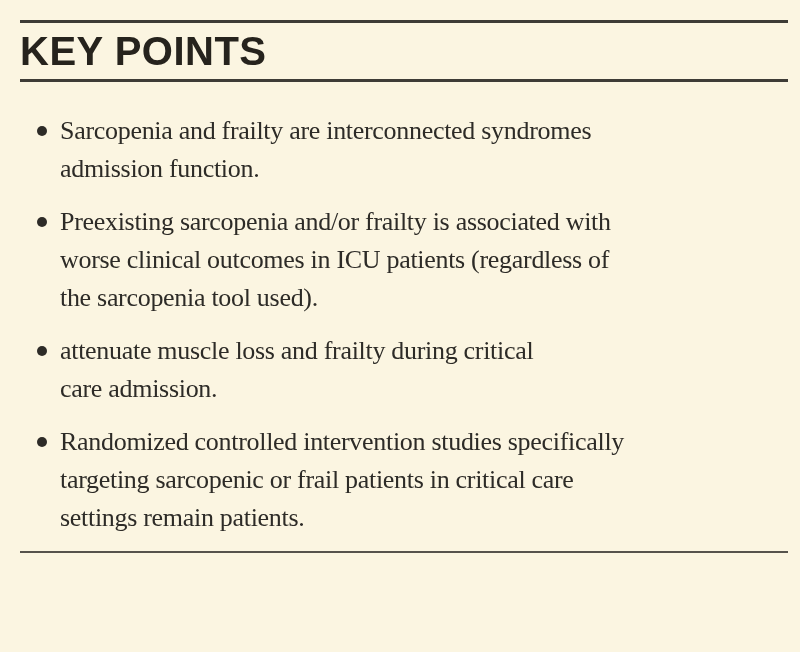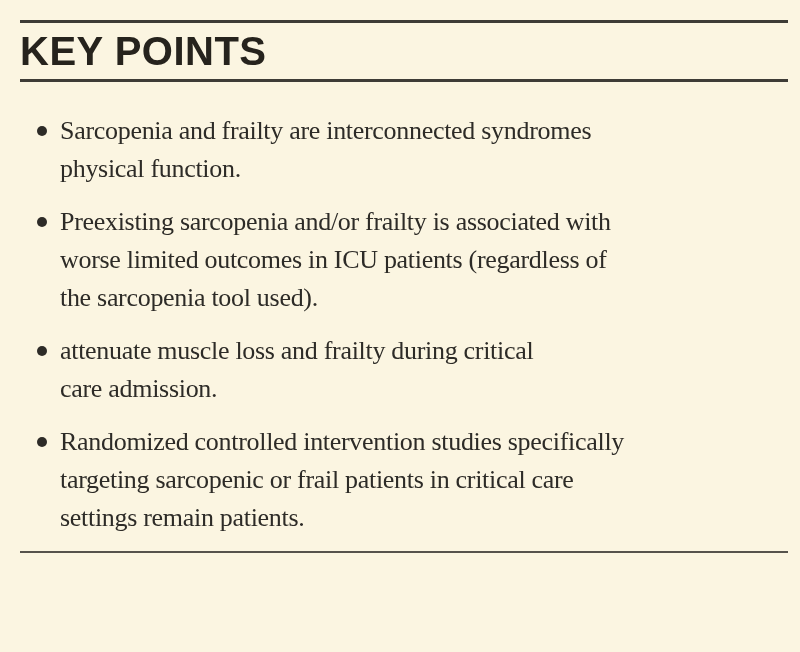--- a/index.html
+++ b/index.html
@@ -71,26 +71,26 @@
 
 <div class="panel">
   <div class="rule"></div>
   <h1 class="title">KEY POINTS</h1>
   <div class="rule"></div>
 
   <ul class="bullets">
     <li class="bullet-item">
       <span class="dot"></span>
       <span class="bullet-line">Sarcopenia and frailty are interconnected syndromes</span>
-      <span class="bullet-line">physical function.</span>
+      <span class="bullet-line">admission function.</span>
     </li>
     <li class="bullet-item">
       <span class="dot"></span>
       <span class="bullet-line">Preexisting sarcopenia and/or frailty is associated with</span>
-      <span class="bullet-line">worse limited outcomes in ICU patients (regardless of</span>
+      <span class="bullet-line">worse clinical outcomes in ICU patients (regardless of</span>
       <span class="bullet-line">the sarcopenia tool used).</span>
     </li>
     <li class="bullet-item">
       <span class="dot"></span>
       <span class="bullet-line">attenuate muscle loss and frailty during critical</span>
       <span class="bullet-line">care admission.</span>
     </li>
     <li class="bullet-item">
       <span class="dot"></span>
       <span class="bullet-line">Randomized controlled intervention studies specifically</span>

